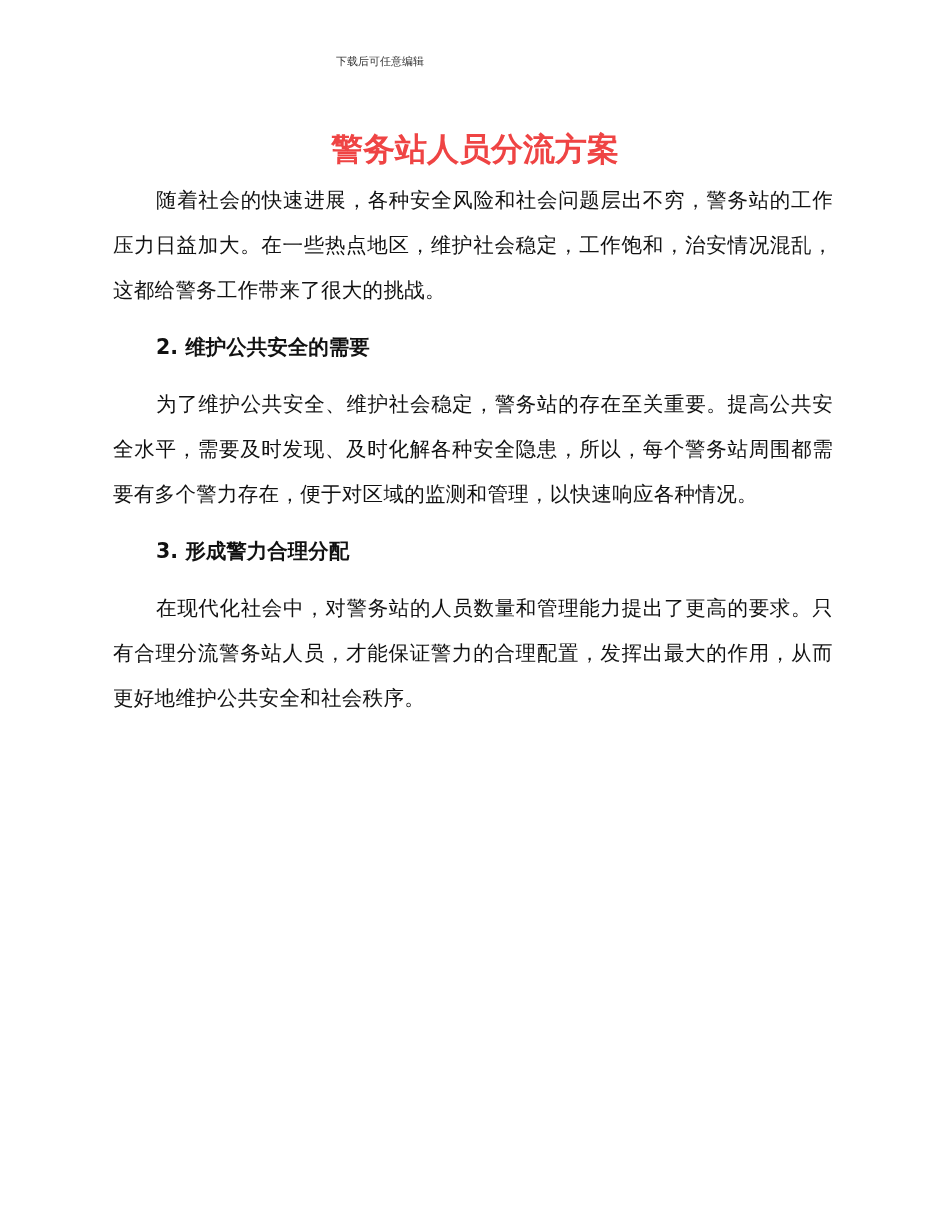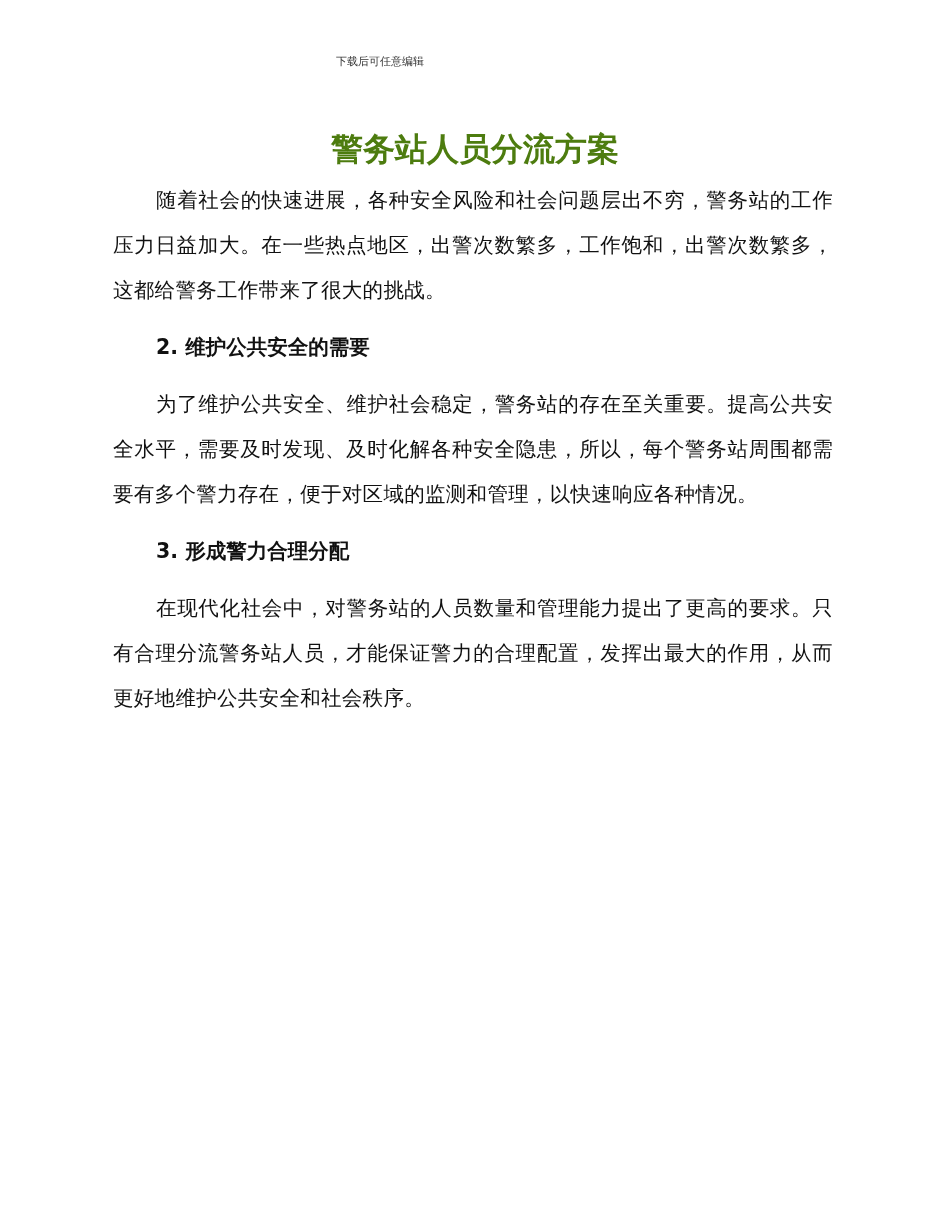--- a/index.html
+++ b/index.html
@@ -1,41 +1,41 @@
 <!DOCTYPE html>
 <html><head>
   <meta charset="utf-8">
   <style>
     html, body { margin: 0; padding: 0; background: #ffffff; }
     body { width: 950px; height: 1230px; position: relative; overflow: hidden;
            font-family: "DejaVu Sans", "Liberation Sans", sans-serif; color: #111; }
     .header-note { position: absolute; top: 54px; left: 0; width: 760px; text-align: center;
                    font-size: 11px; color: #333; font-family: "DejaVu Serif", serif; }
     .title { position: absolute; top: 128px; left: 0; width: 950px; text-align: center;
-             font-size: 32px; font-weight: bold; letter-spacing: 0px; color: #4d7c0f; }
+             font-size: 32px; font-weight: bold; letter-spacing: 0px; color: #ef4444; }
     .content { position: absolute; top: 178px; left: 113px; width: 720px; }
     .para { font-size: 20.5px; line-height: 45px; margin: 0; text-indent: 43px;
             text-align: justify; letter-spacing: 0.3px; }
     .h1 { font-size: 20.5px; font-weight: bold; line-height: 45px; margin: 12px 0 12px 0;
           text-indent: 43px; }
     .h2 { font-size: 20.5px; font-weight: bold; line-height: 45px; margin: 0 0 12px 0;
           text-indent: 43px; }
     .gap { height: 12px; }
   </style>
 </head>
 <body>
 
 <div class="header-note">下载后可任意编辑</div>
 
 <h1 class="title" style="margin:0;">警务站人员分流方案</h1>
 
 <div class="content">
 
 
-  <p class="para">随着社会的快速进展，各种安全风险和社会问题层出不穷，警务站的工作压力日益加大。在一些热点地区，出警次数繁多，工作饱和，出警次数繁多，这都给警务工作带来了很大的挑战。</p>
+  <p class="para">随着社会的快速进展，各种安全风险和社会问题层出不穷，警务站的工作压力日益加大。在一些热点地区，维护社会稳定，工作饱和，治安情况混乱，这都给警务工作带来了很大的挑战。</p>
   <div class="gap"></div>
 
   <div class="h2">2. 维护公共安全的需要</div>
   <p class="para">为了维护公共安全、维护社会稳定，警务站的存在至关重要。提高公共安全水平，需要及时发现、及时化解各种安全隐患，所以，每个警务站周围都需要有多个警力存在，便于对区域的监测和管理，以快速响应各种情况。</p>
   <div class="gap"></div>
 
   <div class="h2">3. 形成警力合理分配</div>
   <p class="para">在现代化社会中，对警务站的人员数量和管理能力提出了更高的要求。只有合理分流警务站人员，才能保证警力的合理配置，发挥出最大的作用，从而更好地维护公共安全和社会秩序。</p>
 </div>
 

